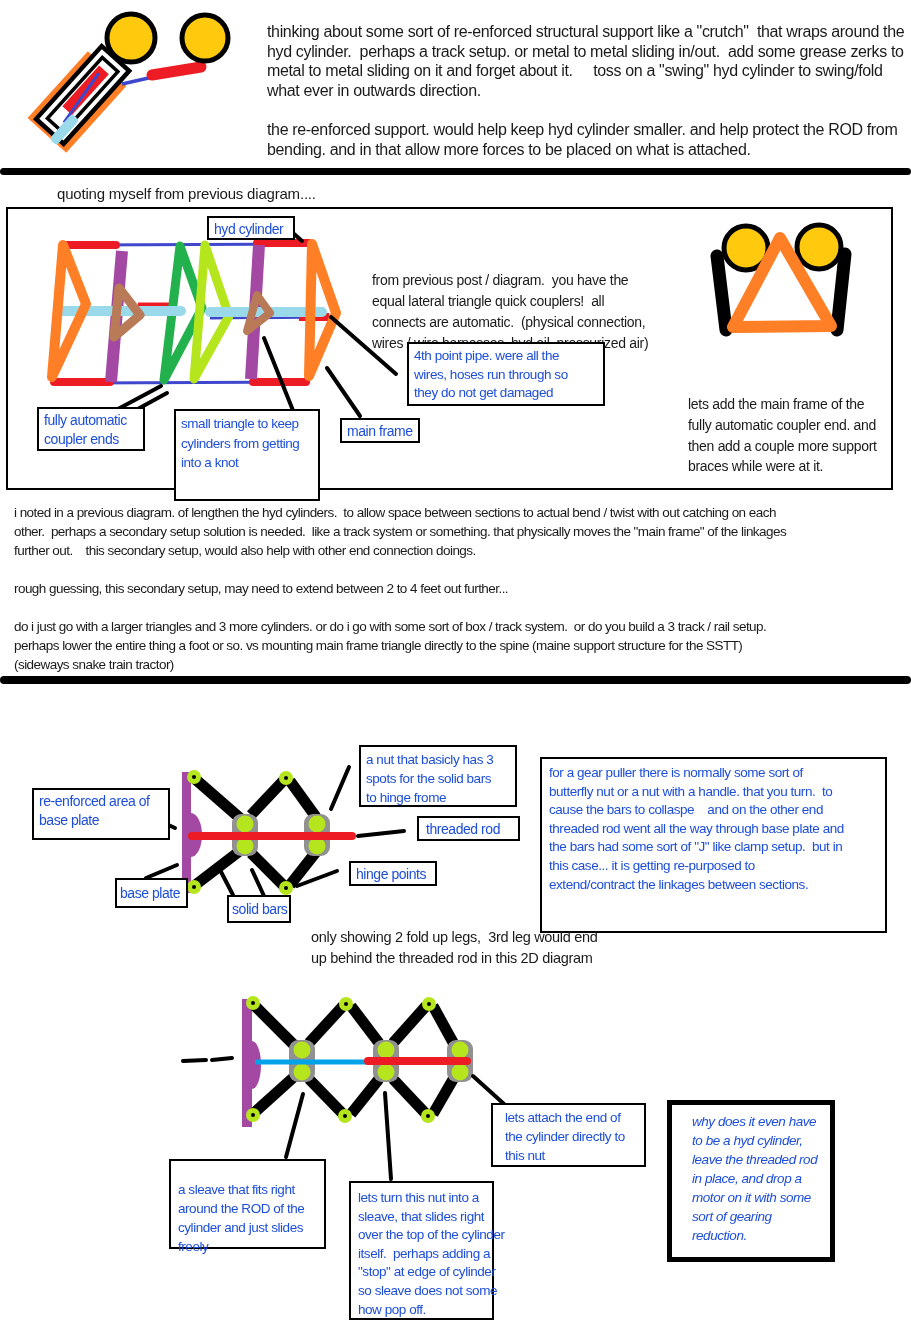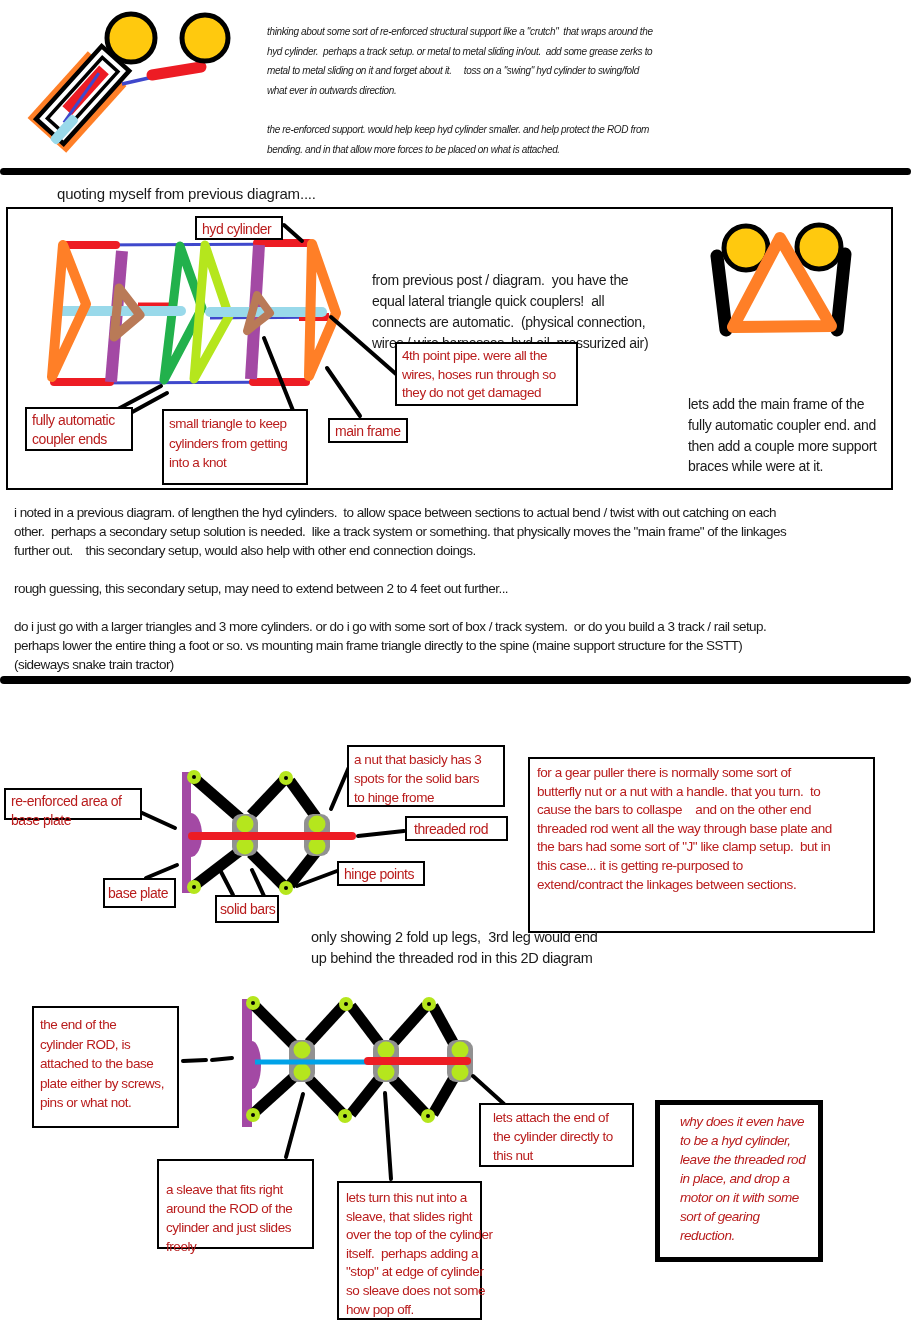--- a/index.html
+++ b/index.html
@@ -1,24 +1,24 @@
 <!DOCTYPE html>
 <html><head>
 <meta charset="utf-8">
 <style>
   html,body{margin:0;padding:0;background:#fff;}
   #screen{position:relative;width:911px;height:1331px;background:#ffffff;overflow:hidden;
           font-family:"Liberation Sans",sans-serif;color:#000;}
   .txt{position:absolute;white-space:pre;color:#1a1a1a;}
-  .body-txt{font-size:10px;line-height:19.6px;letter-spacing:-0.35px;font-style:italic;}
+  .body-txt{font-size:16px;line-height:19.6px;letter-spacing:-0.35px;}
   .narrow-txt{font-size:13.5px;line-height:19px;letter-spacing:-0.55px;}
   .note-txt{font-size:14px;line-height:21px;letter-spacing:-0.3px;margin-top:23px;}
   .lblbox{position:absolute;background:#fff;border:2px solid #000;box-sizing:border-box;
           white-space:pre;font-size:13.5px;line-height:18.6px;letter-spacing:-0.45px;
-          padding:3px 5px;color:#b91c1c;}
+          padding:3px 5px;color:#1d4ed8;margin-left:12px;}
   .lbl-sm{font-size:14px;line-height:18px;padding:2px 5px;}
   .thickbox{border-width:5px;padding:7px 20px;line-height:19px;font-style:italic;}
   .divider{position:absolute;left:0;width:911px;height:8px;background:#000;border-radius:4px;}
   .bigbox{position:absolute;border:2px solid #000;box-sizing:border-box;background:#fff;}
   svg{position:absolute;overflow:visible;}
 </style>
 </head>
 <body>
 
 <div id="screen">
@@ -94,26 +94,26 @@
     <line x1="264" y1="338" x2="294" y2="413" stroke="#000" stroke-width="4" stroke-linecap="round"></line>
     <line x1="327" y1="368" x2="360" y2="416" stroke="#000" stroke-width="4" stroke-linecap="round"></line>
     <line x1="331" y1="317" x2="396" y2="374" stroke="#000" stroke-width="4" stroke-linecap="round"></line>
   </svg>
 
   <div class="lblbox lbl-sm" style="left:195px;top:216px;width:88px;height:24px">hyd cylinder</div>
   <div class="txt note-txt" style="left:372px;top:247px">from previous post / diagram.  you have the
 equal lateral triangle quick couplers!  all
 connects are automatic.  (physical connection,
 wires / wire harnesses, hyd oil, pressurized air)</div>
-  <div class="lblbox" style="left:395px;top:342px;width:183px;height:64px">4th point pipe. were all the
+  <div class="lblbox" style="left:395px;top:342px;width:198px;height:64px">4th point pipe. were all the
 wires, hoses run through so
 they do not get damaged</div>
   <div class="lblbox lbl-sm" style="left:25px;top:407px;width:108px;height:44px;line-height:19px">fully automatic
 coupler ends</div>
-  <div class="lblbox" style="left:162px;top:409px;width:146px;height:76px;line-height:19.5px">small triangle to keep
+  <div class="lblbox" style="left:162px;top:409px;width:146px;height:92px;line-height:19.5px">small triangle to keep
 cylinders from getting
 into a knot</div>
   <div class="lblbox lbl-sm" style="left:328px;top:418px;width:80px;height:25px">main frame</div>
   <div class="txt note-txt" style="left:688px;top:371px;line-height:20.8px">lets add the main frame of the
 fully automatic coupler end. and
 then add a couple more support
 braces while were at it.</div>
 
   <div class="txt narrow-txt" style="left:14px;top:503px">i noted in a previous diagram. of lengthen the hyd cylinders.  to allow space between sections to actual bend / twist with out catching on each
 other.  perhaps a secondary setup solution is needed.  like a track system or something. that physically moves the "main frame" of the linkages
@@ -174,21 +174,21 @@
   <div class="lblbox" style="left:347px;top:745px;width:158px;height:62px;line-height:19px">a nut that basicly has 3
 spots for the solid bars
 to hinge frome</div>
   <div class="lblbox" style="left:528px;top:757px;width:347px;height:176px;padding:5px 7px">for a gear puller there is normally some sort of
 butterfly nut or a nut with a handle. that you turn.  to
 cause the bars to collaspe    and on the other end
 threaded rod went all the way through base plate and
 the bars had some sort of "J" like clamp setup.  but in
 this case... it is getting re-purposed to
 extend/contract the linkages between sections.</div>
-  <div class="lblbox lbl-sm" style="left:4px;top:788px;width:138px;height:32px;line-height:19px">re-enforced area of
+  <div class="lblbox lbl-sm" style="left:20px;top:788px;width:138px;height:52px;line-height:19px">re-enforced area of
 base plate</div>
   <div class="lblbox lbl-sm" style="left:103px;top:878px;width:73px;height:30px;padding:4px 3px">base plate</div>
   <div class="lblbox lbl-sm" style="left:215px;top:895px;width:64px;height:28px;padding:3px 3px">solid bars</div>
   <div class="lblbox lbl-sm" style="left:337px;top:861px;width:88px;height:25px;padding:2px 5px">hinge points</div>
   <div class="lblbox lbl-sm" style="left:405px;top:816px;width:103px;height:25px;padding:2px 7px">threaded rod</div>
 
   <div class="txt" style="left:311px;top:927px;font-size:14.5px;line-height:21px;letter-spacing:-0.3px">only showing 2 fold up legs,  3rd leg would end
 up behind the threaded rod in this 2D diagram</div>
 
   <svg style="left:160px;top:985px" width="370" height="205" viewBox="160 985 370 205">
@@ -239,25 +239,20 @@
     <line x1="368" y1="1061" x2="467" y2="1061" stroke="#ED1C24" stroke-width="8" stroke-linecap="round"></line>
     <g stroke="#000" stroke-width="4" stroke-linecap="round">
       <line x1="183" y1="1061" x2="206" y2="1060"></line>
       <line x1="212" y1="1060" x2="232" y2="1058"></line>
       <line x1="303" y1="1094" x2="286" y2="1157"></line>
       <line x1="385" y1="1093" x2="391" y2="1179"></line>
       <line x1="473" y1="1076" x2="504" y2="1104"></line>
     </g>
   </svg>
 
-  <div class="lblbox" style="left:32px;top:1006px;width:147px;height:122px;line-height:19.5px;padding:7px 6px">the end of the
-cylinder ROD, is
-attached to the base
-plate either by screws,
-pins or what not.</div>
   <div class="lblbox" style="left:157px;top:1159px;width:157px;height:90px;line-height:19px;padding:19px 7px">a sleave that fits right
 around the ROD of the
 cylinder and just slides
 freely</div>
   <div class="lblbox" style="left:337px;top:1181px;width:145px;height:139px;line-height:18.6px;padding:6px 7px">lets turn this nut into a
 sleave, that slides right
 over the top of the cylinder
 itself.  perhaps adding a
 "stop" at edge of cylinder
 so sleave does not some

